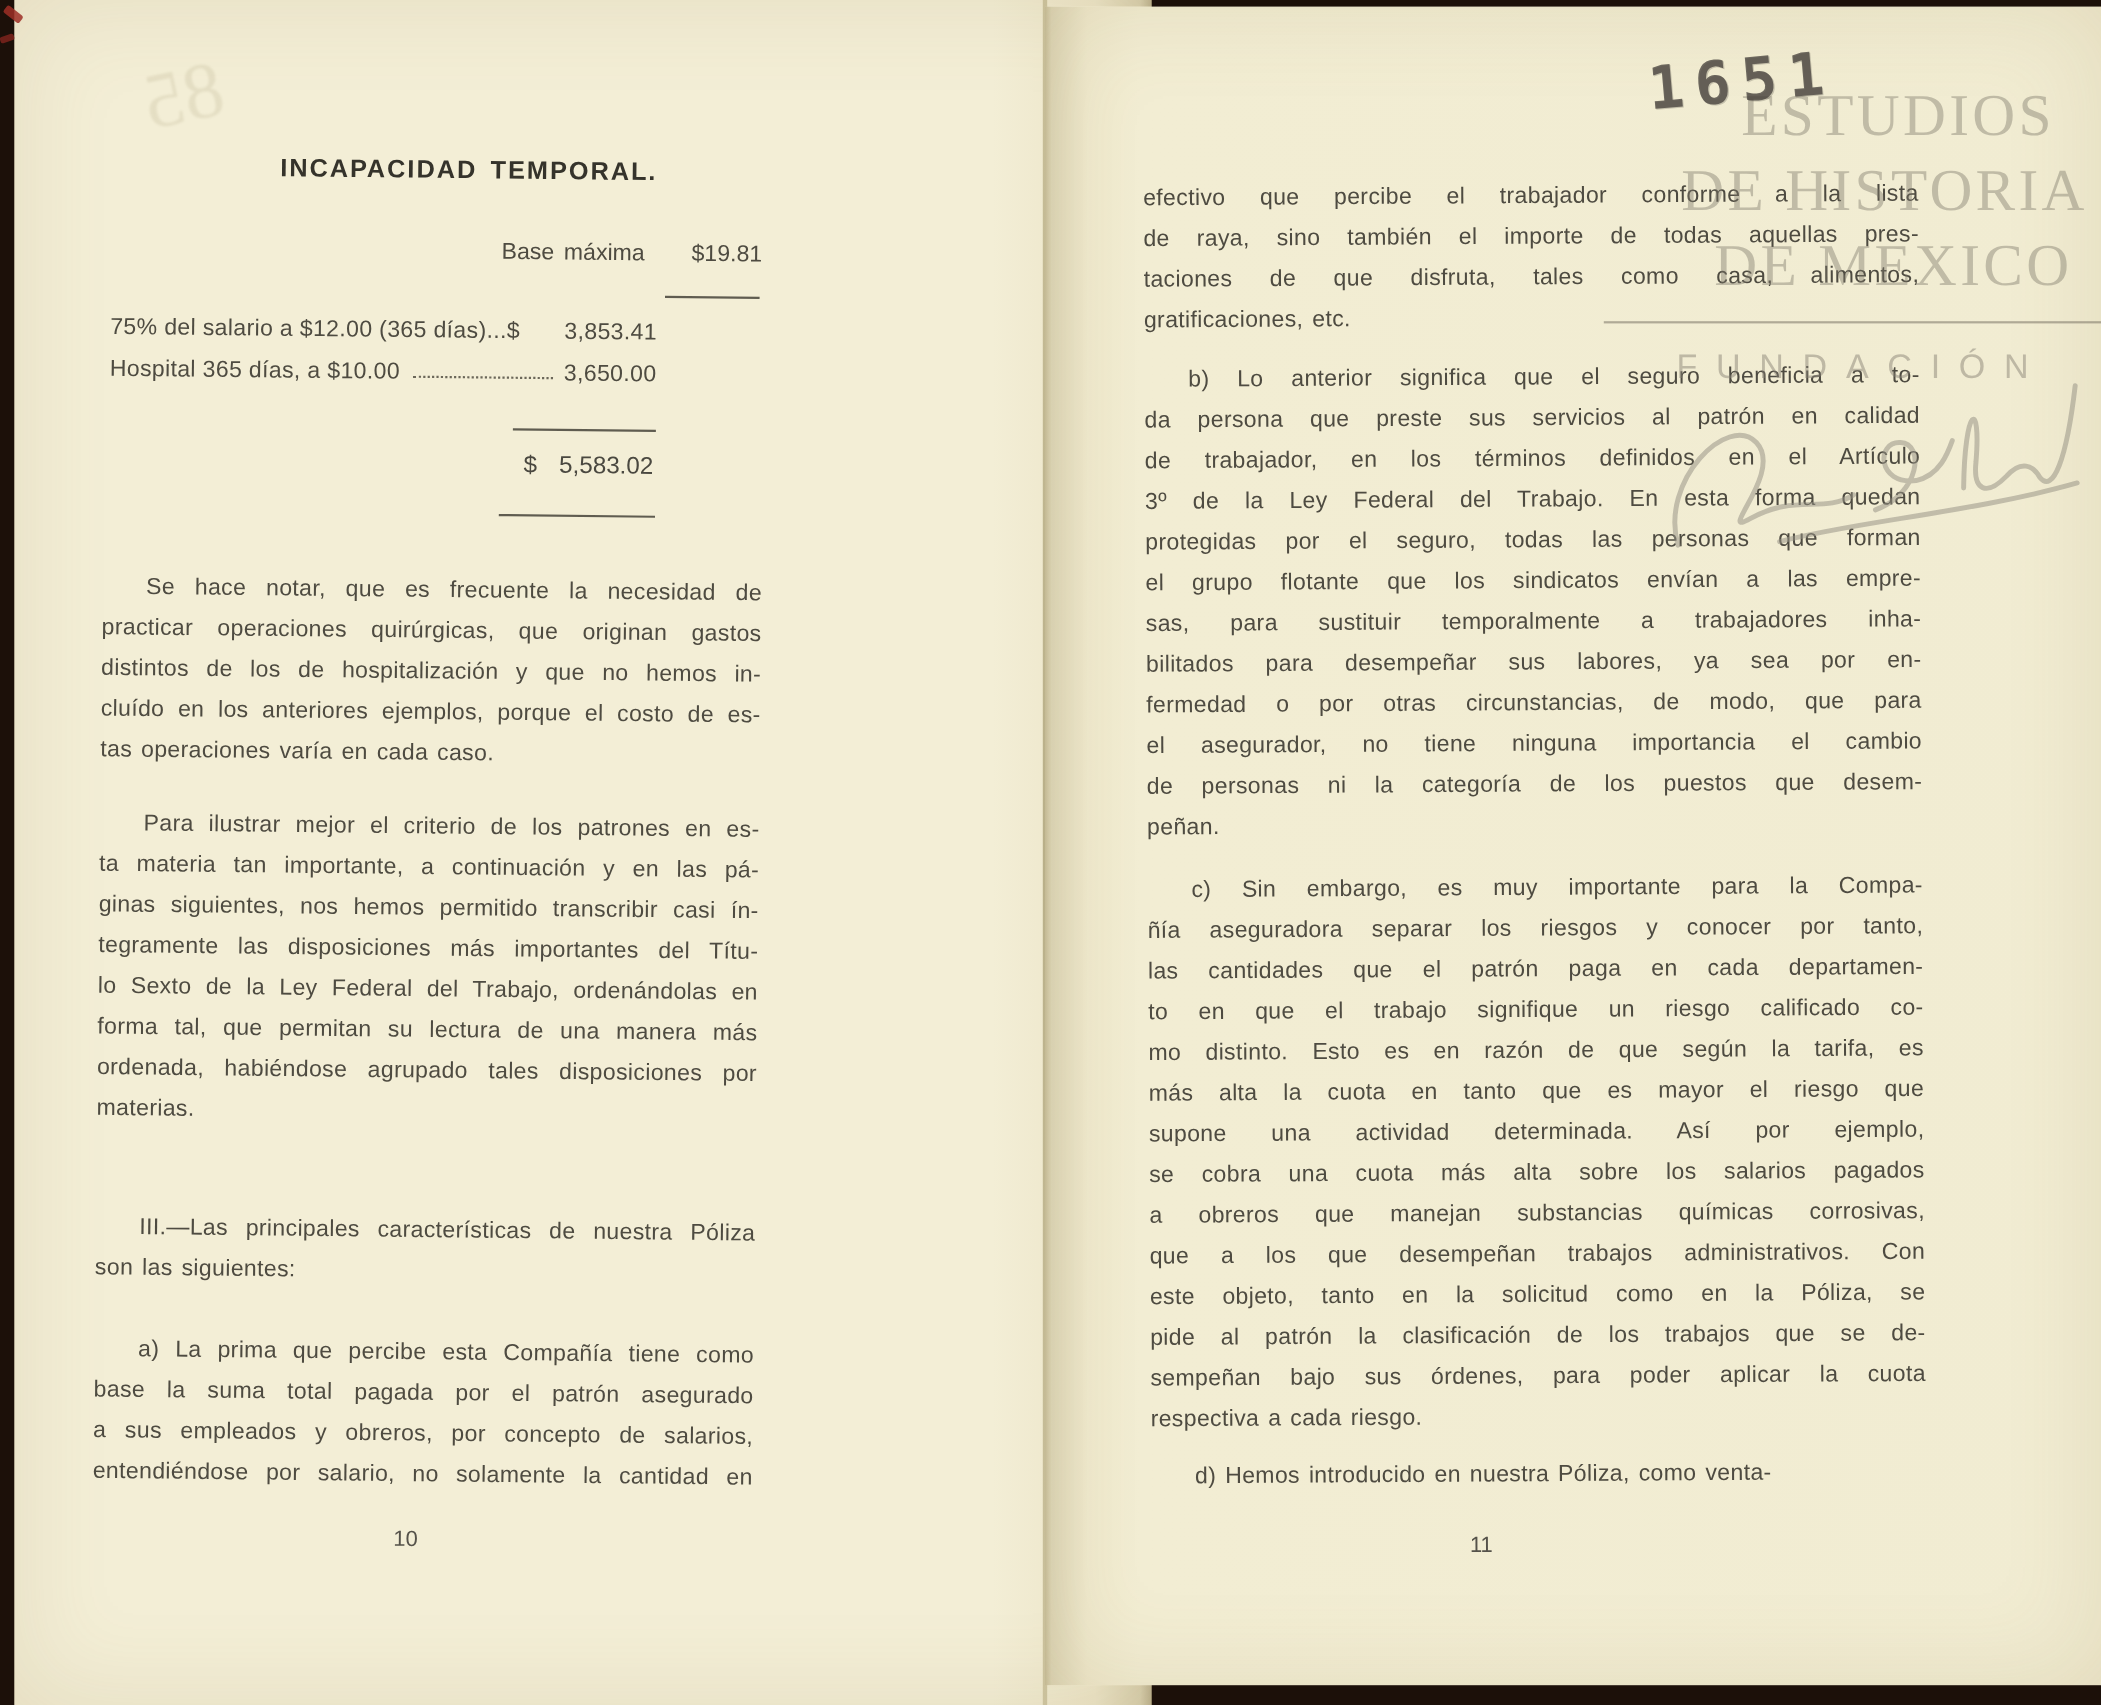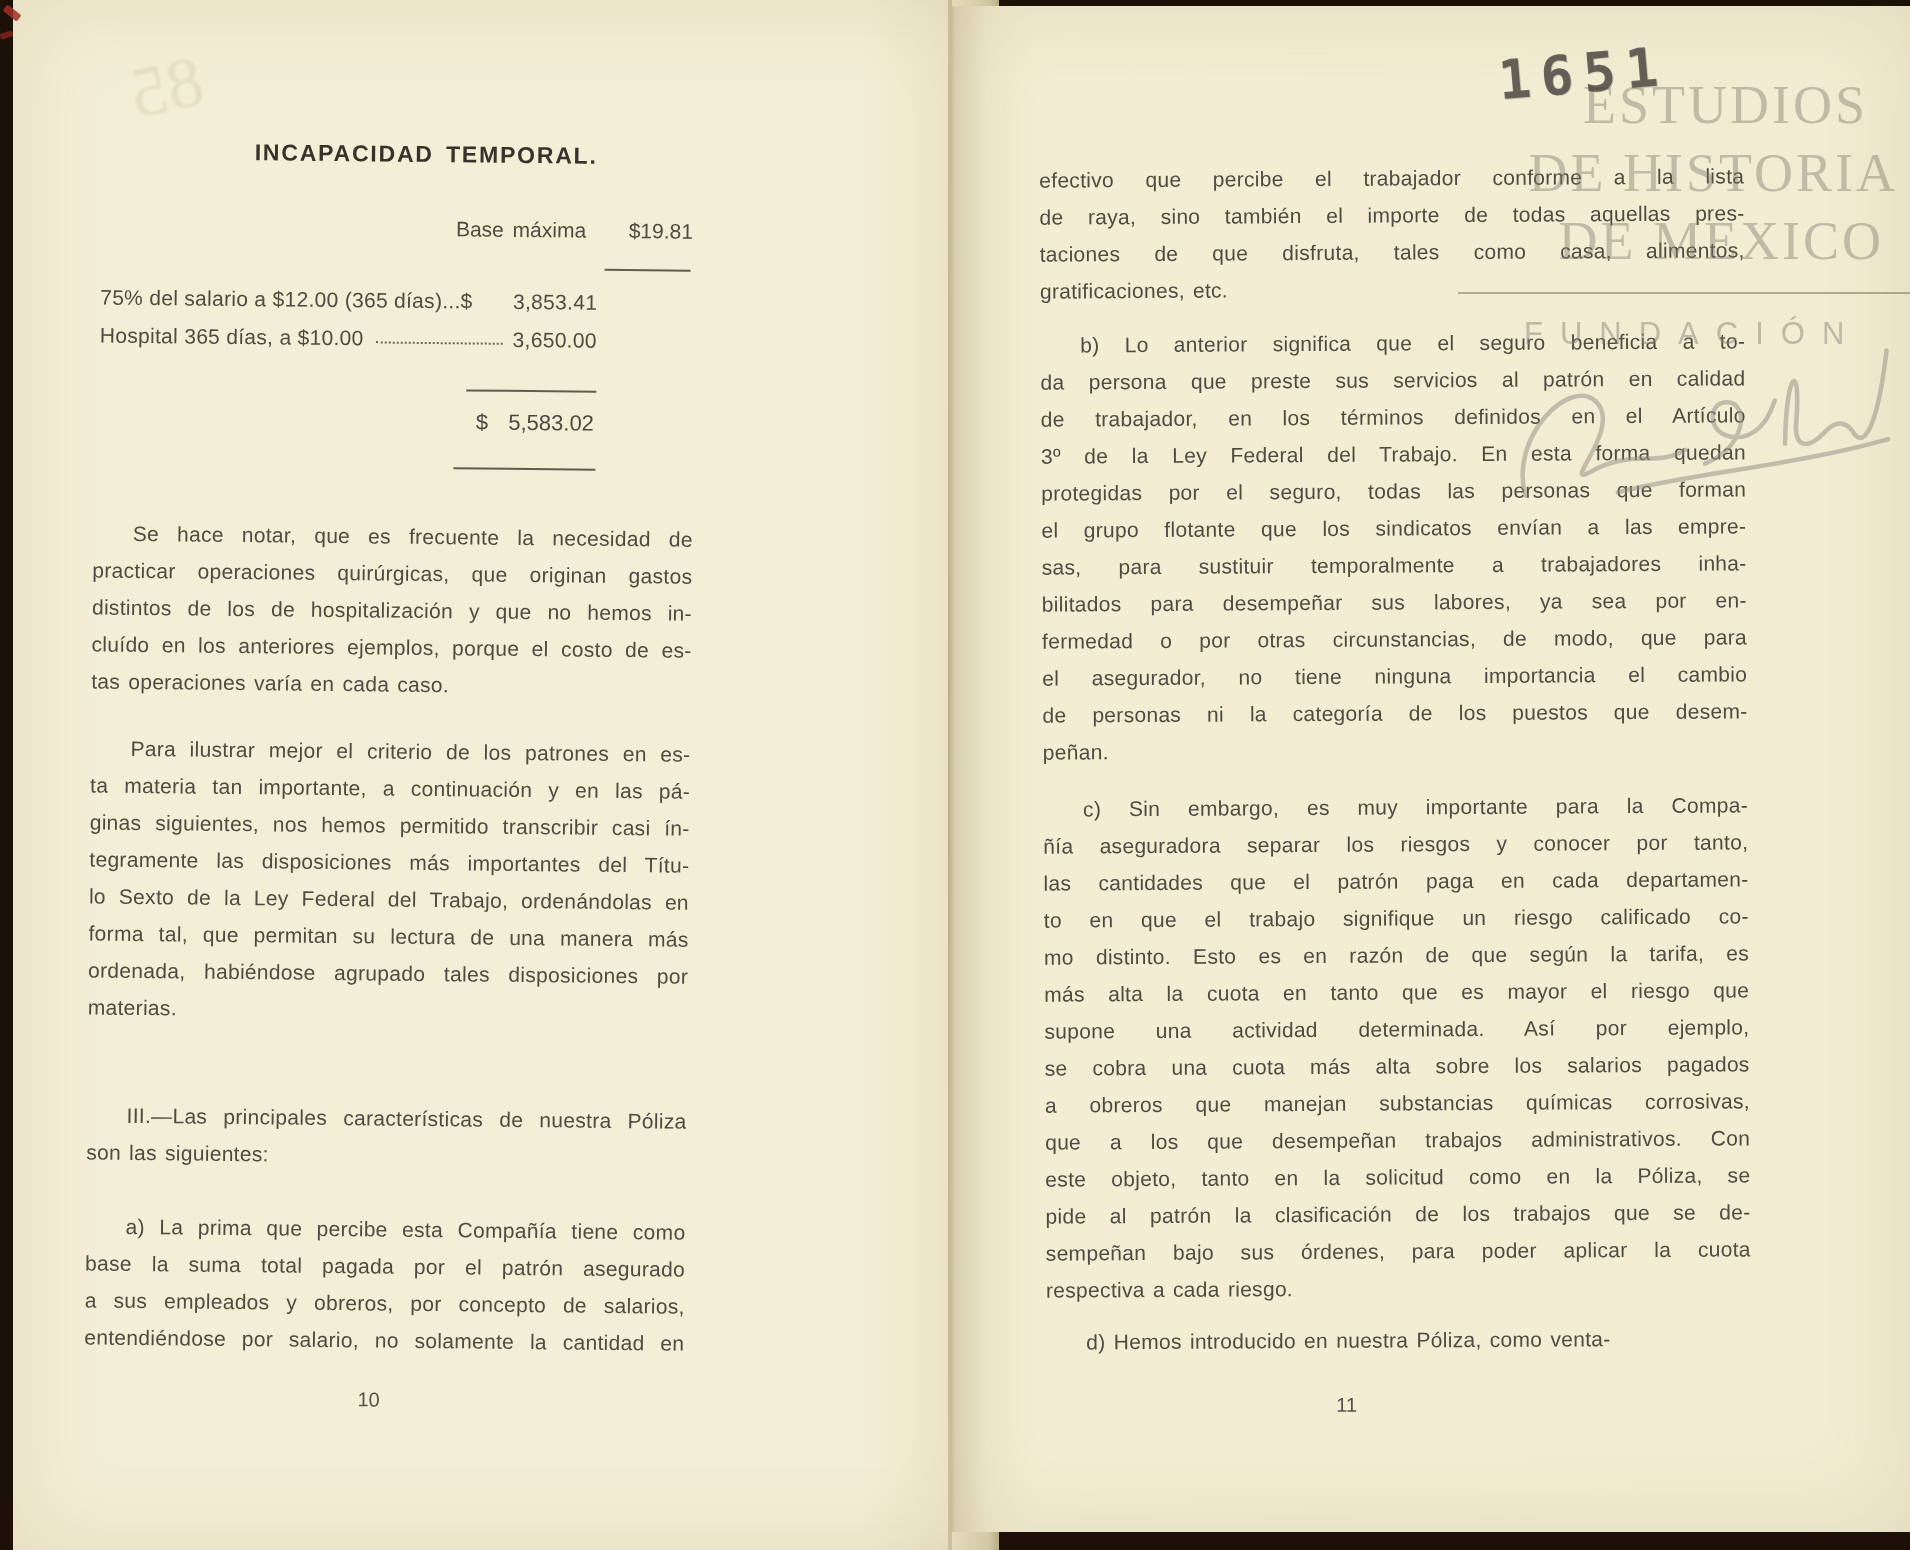--- a/index.html
+++ b/index.html
@@ -5,20 +5,21 @@
   html,body{margin:0;padding:0;}
   body{
     width:1910px;height:1550px;overflow:hidden;position:relative;
     background:#1c1009;
     font-family:"Liberation Sans",sans-serif;
   }
   .page{position:absolute;box-shadow:inset 0 0 90px rgba(140,115,60,.14);}
   .page-left{
     left:13px;top:0;width:986px;height:1550px;
     background:linear-gradient(90deg,#f3eed6 0%,#f3eed6 86%,#ece5c8 95%,#d9d1b0 99%,#bdb391 100%);
+    padding-left:48px;
   }
   .page-right{
     left:950px;top:6px;width:960px;height:1526px;
     background:linear-gradient(90deg,#c9c09c 0%,#ded7b8 0.6%,#efe9cd 4%,#f2edd3 9%,#f1ecd2 100%);
   }
   .content{position:absolute;inset:0;}
   .content-l{transform:rotate(.6deg);transform-origin:320px 320px;}
   .content-r{transform:rotate(-.35deg);transform-origin:360px 300px;}
 
   .para{position:absolute;font-size:21px;line-height:37px;color:#4e4b41;letter-spacing:.3px;word-spacing:2px;}

